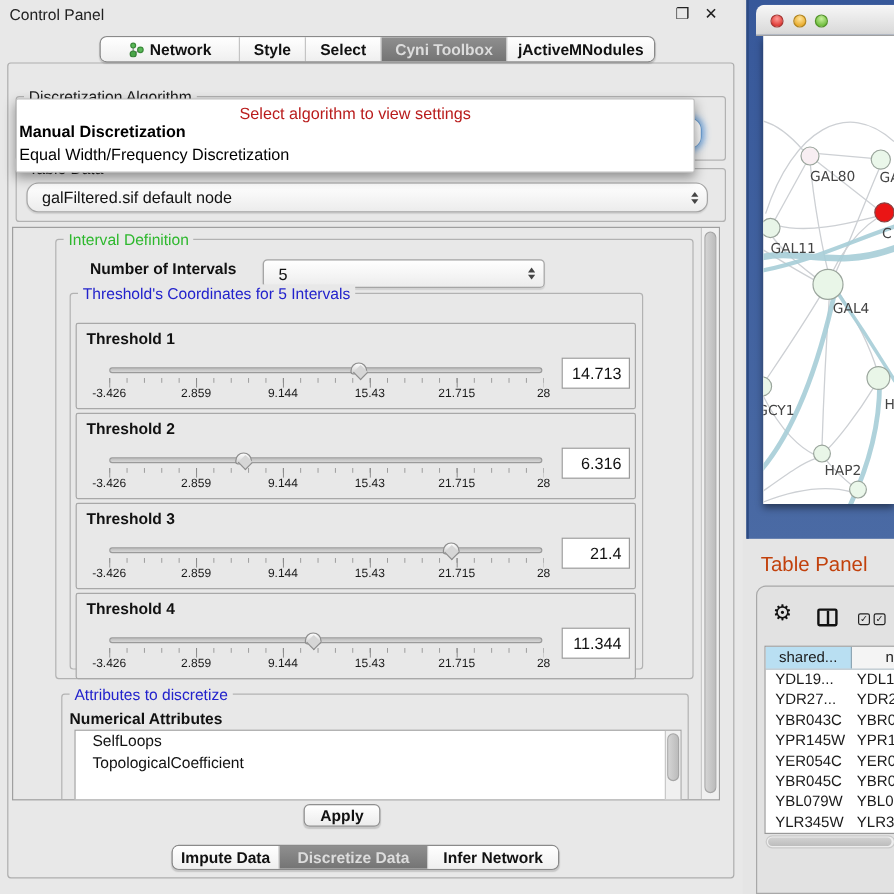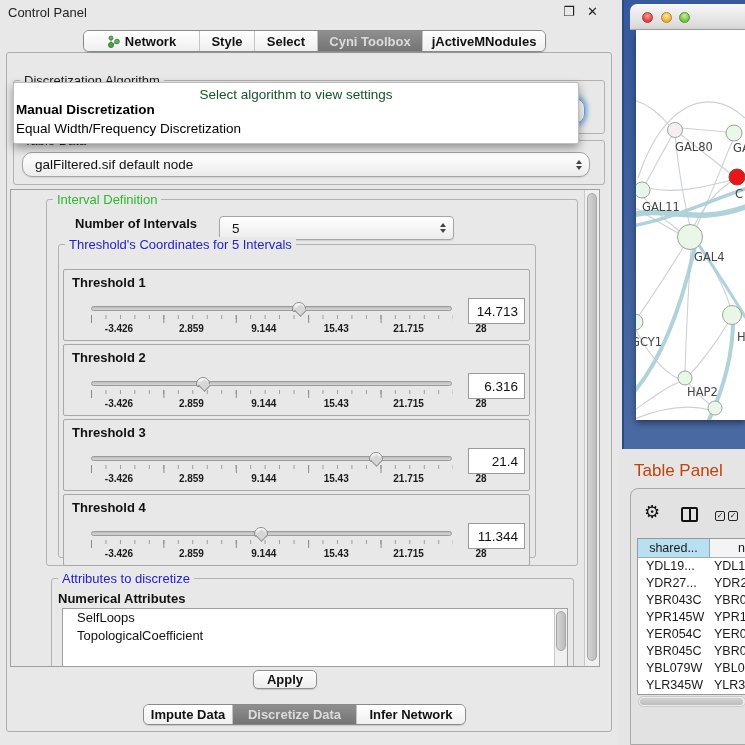--- a/index.html
+++ b/index.html
@@ -29,39 +29,39 @@
   
   .combo { position:absolute; background:linear-gradient(#ffffff,#ececec); border:1px solid #a5a5a5; border-radius:10px; display:flex; align-items:center; font-size:13.5px; color:#111; box-shadow:0 1px 1px rgba(0,0,0,.1); }
   .combo .txt { padding-left:12px; flex:1; white-space:nowrap; overflow:hidden; }
   .stepper { width:20px; display:flex; flex-direction:column; align-items:center; justify-content:center; }
   .tri-up { width:0; height:0; border-left:3.5px solid transparent; border-right:3.5px solid transparent; border-bottom:4.5px solid #444; margin-bottom:2px; }
   .tri-down { width:0; height:0; border-left:3.5px solid transparent; border-right:3.5px solid transparent; border-top:4.5px solid #444; }
   .focus-ring { box-shadow:0 0 5px 2px rgba(95,155,220,.85); border-color:#6f9fd0; }
 
   
   .popup { position:absolute; left:13px; top:82px; width:566px; height:62px; background:#ffffff; border:1px solid #bdbdbd; border-radius:2px; box-shadow:0 4px 10px rgba(0,0,0,.38); z-index:20; }
-  .popup-placeholder { position:absolute; left:0; top:4px; width:100%; text-align:center; font-size:13.5px; color:#14532d; }
+  .popup-placeholder { position:absolute; left:0; top:4px; width:100%; text-align:center; font-size:13.5px; color:#b91c1c; }
   .popup-item { position:absolute; left:2px; font-size:13.5px; color:#000; padding-left:0; white-space:nowrap; }
 
   
   .scrollpane { position:absolute; left:10px; top:189px; width:590px; height:478px; border:1px solid #9f9f9f; background:#e8e8e8; overflow:hidden; }
   .vscroll { position:absolute; background:#f0f0f0; border-left:1px solid #c9c9c9; }
   .vthumb { position:absolute; background:linear-gradient(90deg,#d4d4d4,#bcbcbc); border:1px solid #a6a6a6; border-radius:7px; }
 
   
   .thr-box { position:absolute; left:62px; width:467px; height:72px; border:1px solid #a8a8a8; border-radius:2px; background:#e8e8e8; }
   .thr-label { position:absolute; left:8px; top:5px; font-size:13px; font-weight:bold; color:#111; }
   .track { position:absolute; left:27px; top:36px; width:361px; height:5px; background:linear-gradient(#bdbdbd,#d6d6d6); border:1px solid #9a9a9a; border-radius:3px; }
   .thumb { position:absolute; top:-5px; width:14px; height:10px; background:linear-gradient(#fefefe,#cfcfcf); border:1px solid #8d8d8d; border-radius:7px 7px 2px 2px; z-index:2; }
   .thumb::after { content:""; position:absolute; left:2.4px; bottom:-3.6px; width:8px; height:8px; background:#d6d6d6; border-right:1px solid #8d8d8d; border-bottom:1px solid #8d8d8d; transform:rotate(45deg); }
   .ticks { position:absolute; left:27px; top:45px; width:362px; height:8px;
     background-image:linear-gradient(to right,#8a8a8a 1px,transparent 1px),linear-gradient(to right,#9a9a9a 1px,transparent 1px);
     background-size:20% 100%,4% 45%; background-repeat:repeat-x; background-position:0 0,0 0; }
   .tick-labels { position:absolute; left:27px; top:53px; width:362px; height:12px; }
-  .tick-label { position:absolute; transform:translateX(-50%); font-size:10px; font-weight:bold; color:#1a1a1a; white-space:nowrap;margin-left:28px; }
+  .tick-label { position:absolute; transform:translateX(-50%); font-size:10px; font-weight:normal; color:#1a1a1a; white-space:nowrap; }
   .val-box { position:absolute; left:404px; top:28px; width:57px; height:26px; background:#fff; border:1px solid #9a9a9a; font-size:13.5px; color:#111; text-align:right; padding:5px 6px 0 0; }
 
   
   .listbox { position:absolute; left:61px; top:607px; width:506px; height:62px; background:#fff; border:1px solid #a0a0a0; overflow:hidden; }
   .list-item { font-size:13px; color:#111; line-height:18px; padding-left:14px; white-space:nowrap; }
 
   .apply-btn { position:absolute; left:253px; top:670px; width:64px; height:19px; background:linear-gradient(#ffffff,#ececec); border:1px solid #8f8f8f; border-radius:5px; font-size:13px; font-weight:bold; color:#111; text-align:center; line-height:17px; box-shadow:0 1px 1px rgba(0,0,0,.15); z-index:3; }
 
   .bold-label { font-size:13px; font-weight:bold; color:#111; white-space:nowrap; }
 

